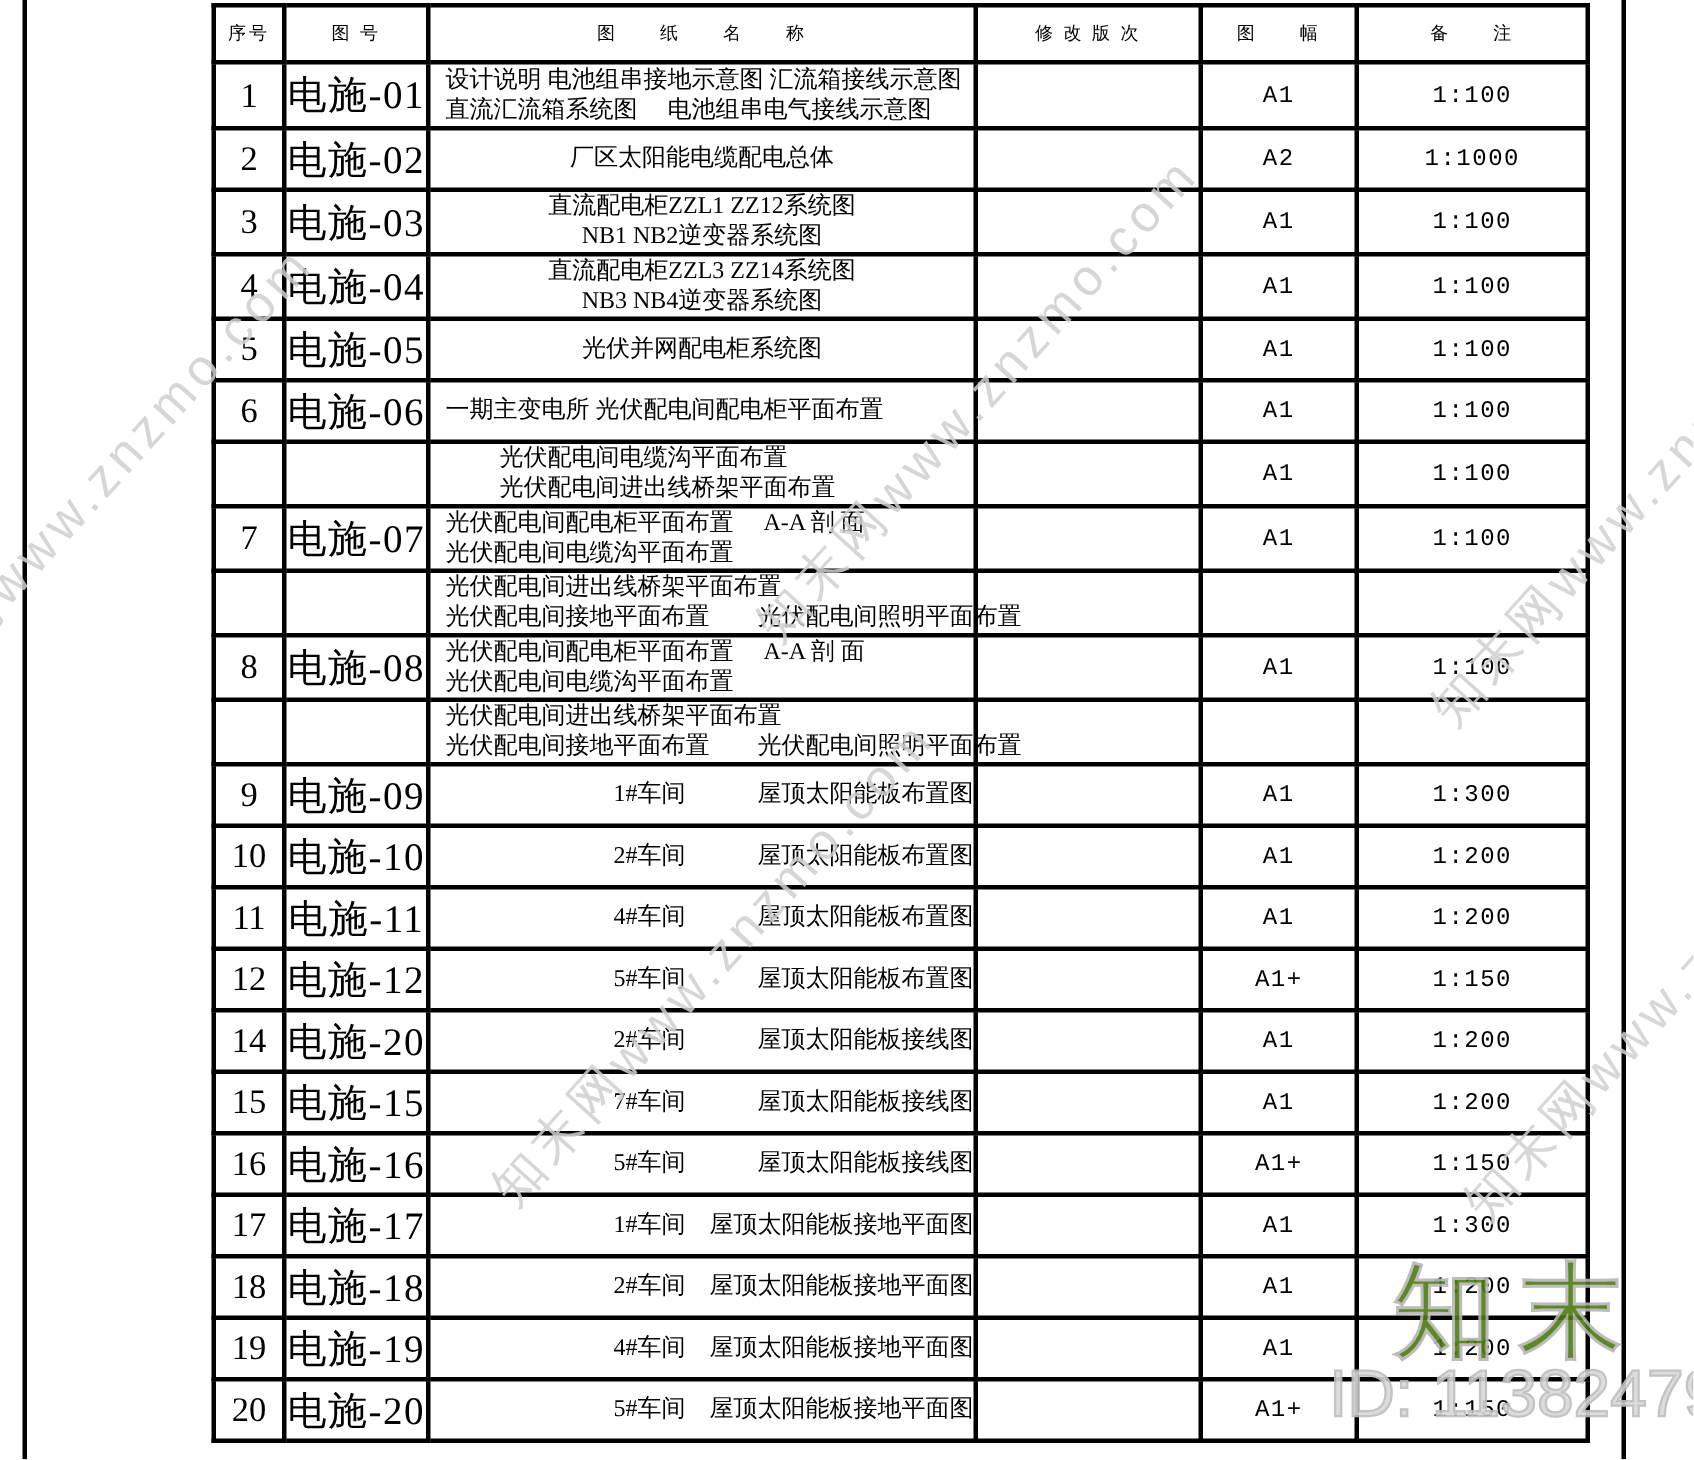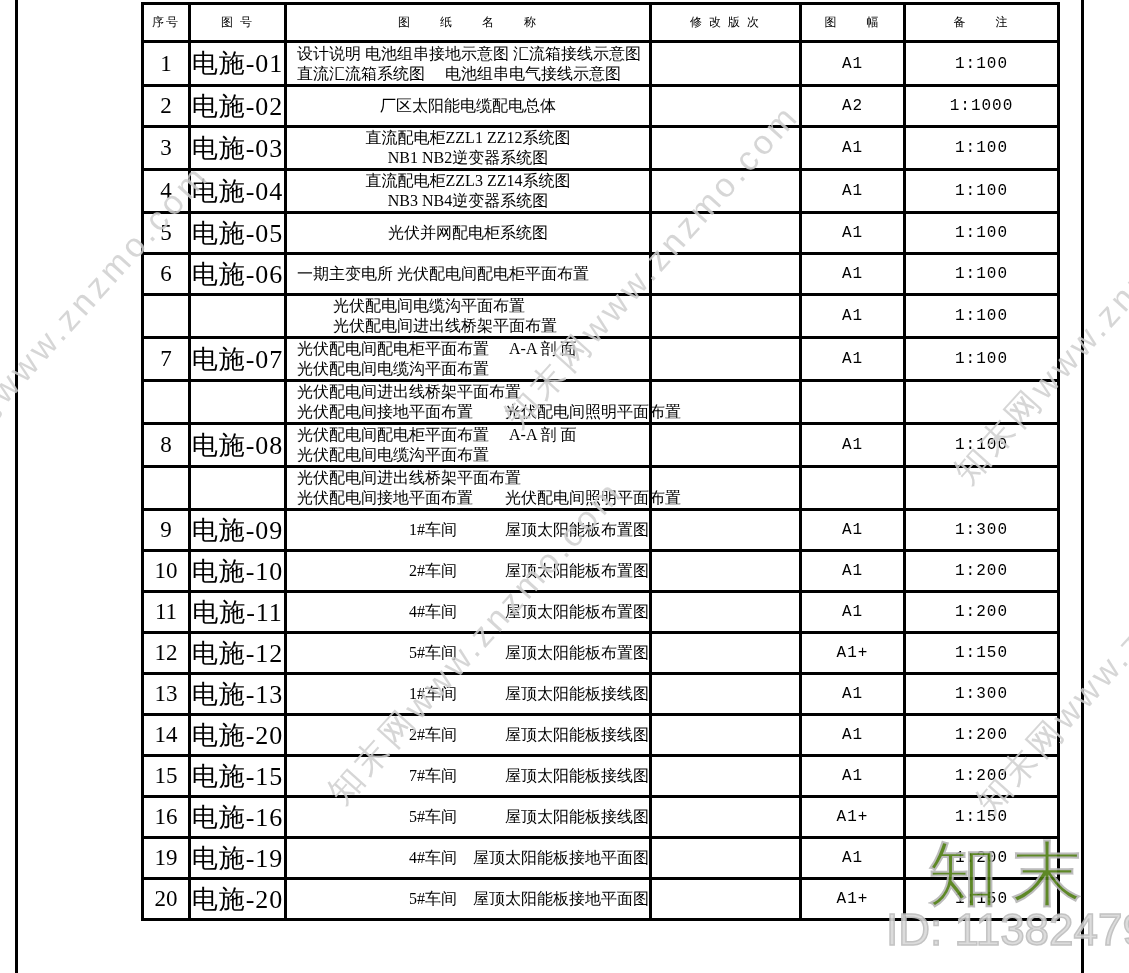--- a/index.html
+++ b/index.html
@@ -248,30 +248,20 @@
           <td class="c-num">12</td>
           <td class="c-code">电施-12</td>
           <td class="c-name">
             <div class="ln shop">5#车间　　　屋顶太阳能板布置图</div>
           </td>
           <td class="c-rev"></td>
           <td class="c-size">A1+</td>
           <td class="c-scale">1:150</td>
         </tr>
         <tr>
-          <td class="c-num">13</td>
-          <td class="c-code">电施-13</td>
-          <td class="c-name">
-            <div class="ln shop">1#车间　　　屋顶太阳能板接线图</div>
-          </td>
-          <td class="c-rev"></td>
-          <td class="c-size">A1</td>
-          <td class="c-scale">1:300</td>
-        </tr>
-        <tr>
           <td class="c-num">14</td>
           <td class="c-code">电施-20</td>
           <td class="c-name">
             <div class="ln shop">2#车间　　　屋顶太阳能板接线图</div>
           </td>
           <td class="c-rev"></td>
           <td class="c-size">A1</td>
           <td class="c-scale">1:200</td>
         </tr>
         <tr>
@@ -288,20 +278,40 @@
           <td class="c-num">16</td>
           <td class="c-code">电施-16</td>
           <td class="c-name">
             <div class="ln shop">5#车间　　　屋顶太阳能板接线图</div>
           </td>
           <td class="c-rev"></td>
           <td class="c-size">A1+</td>
           <td class="c-scale">1:150</td>
         </tr>
         <tr>
+          <td class="c-num">17</td>
+          <td class="c-code">电施-17</td>
+          <td class="c-name">
+            <div class="ln shop">1#车间　屋顶太阳能板接地平面图</div>
+          </td>
+          <td class="c-rev"></td>
+          <td class="c-size">A1</td>
+          <td class="c-scale">1:300</td>
+        </tr>
+        <tr>
+          <td class="c-num">18</td>
+          <td class="c-code">电施-18</td>
+          <td class="c-name">
+            <div class="ln shop">2#车间　屋顶太阳能板接地平面图</div>
+          </td>
+          <td class="c-rev"></td>
+          <td class="c-size">A1</td>
+          <td class="c-scale">1:200</td>
+        </tr>
+        <tr>
           <td class="c-num">19</td>
           <td class="c-code">电施-19</td>
           <td class="c-name">
             <div class="ln shop">4#车间　屋顶太阳能板接地平面图</div>
           </td>
           <td class="c-rev"></td>
           <td class="c-size">A1</td>
           <td class="c-scale">1:200</td>
         </tr>
         <tr>

